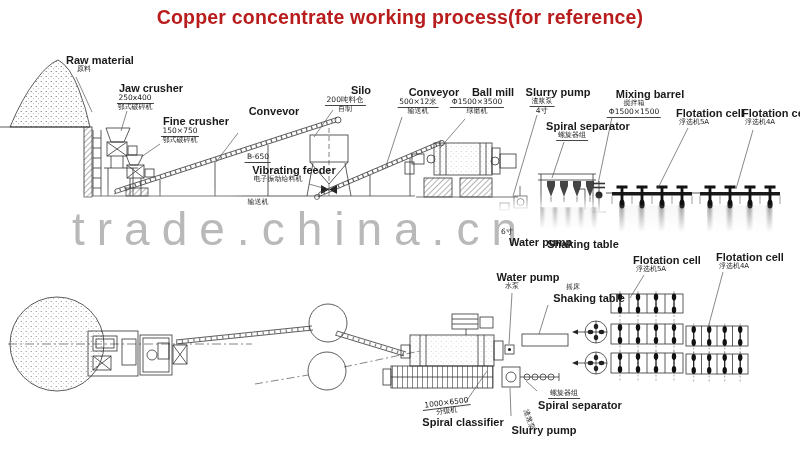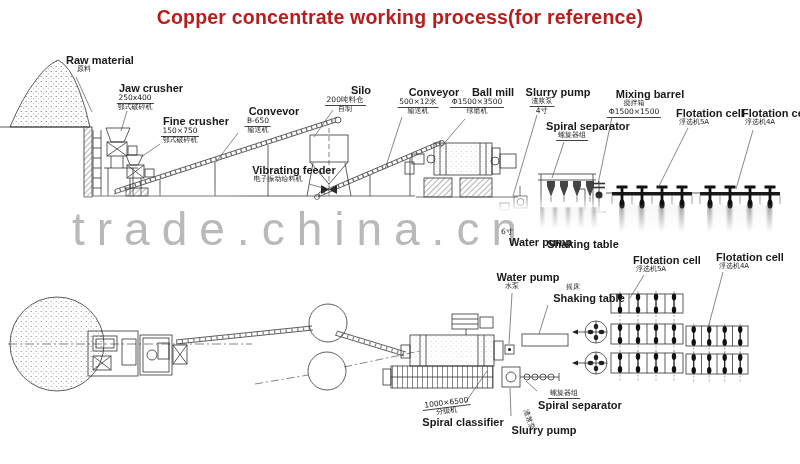--- a/index.html
+++ b/index.html
@@ -371,21 +371,21 @@
   <span class="spec ul">250x400</span>
   <span class="zh">鄂式破碎机</span>
 </div>
 
 <div class="lbl" style="left:180px;top:115px;">
   <span class="en">Fine crusher</span>
   <span class="spec ul">150×750</span>
   <span class="zh">鄂式破碎机</span>
 </div>
 
-<div class="lbl" style="left:258px;top:105px;">
+<div class="lbl" style="left:258px;top:105px;gap:36px;">
   <span class="en">Convevor</span>
   <span class="spec ul">B-650</span>
   <span class="zh">输送机</span>
 </div>
 
 <div class="lbl" style="left:345px;top:84px;">
   <span class="en">Silo</span>
   <span class="spec ul">200吨料仓</span>
   <span class="zh">自制</span>
 </div>

